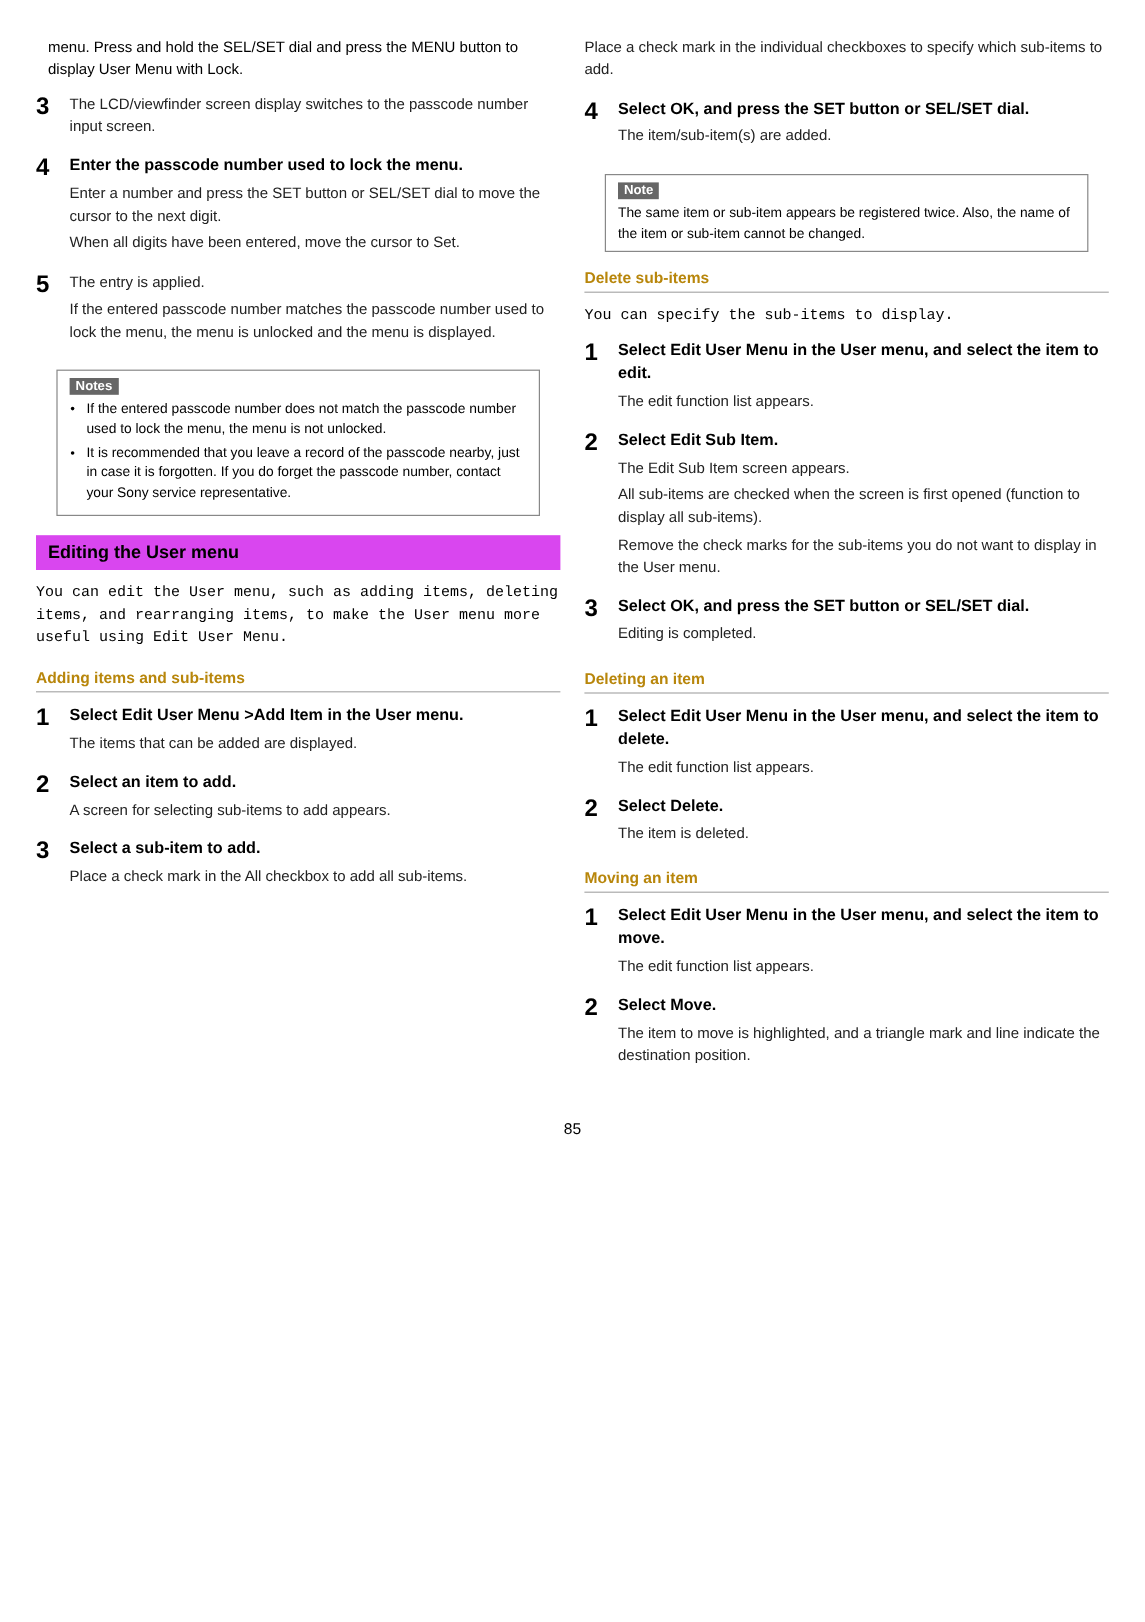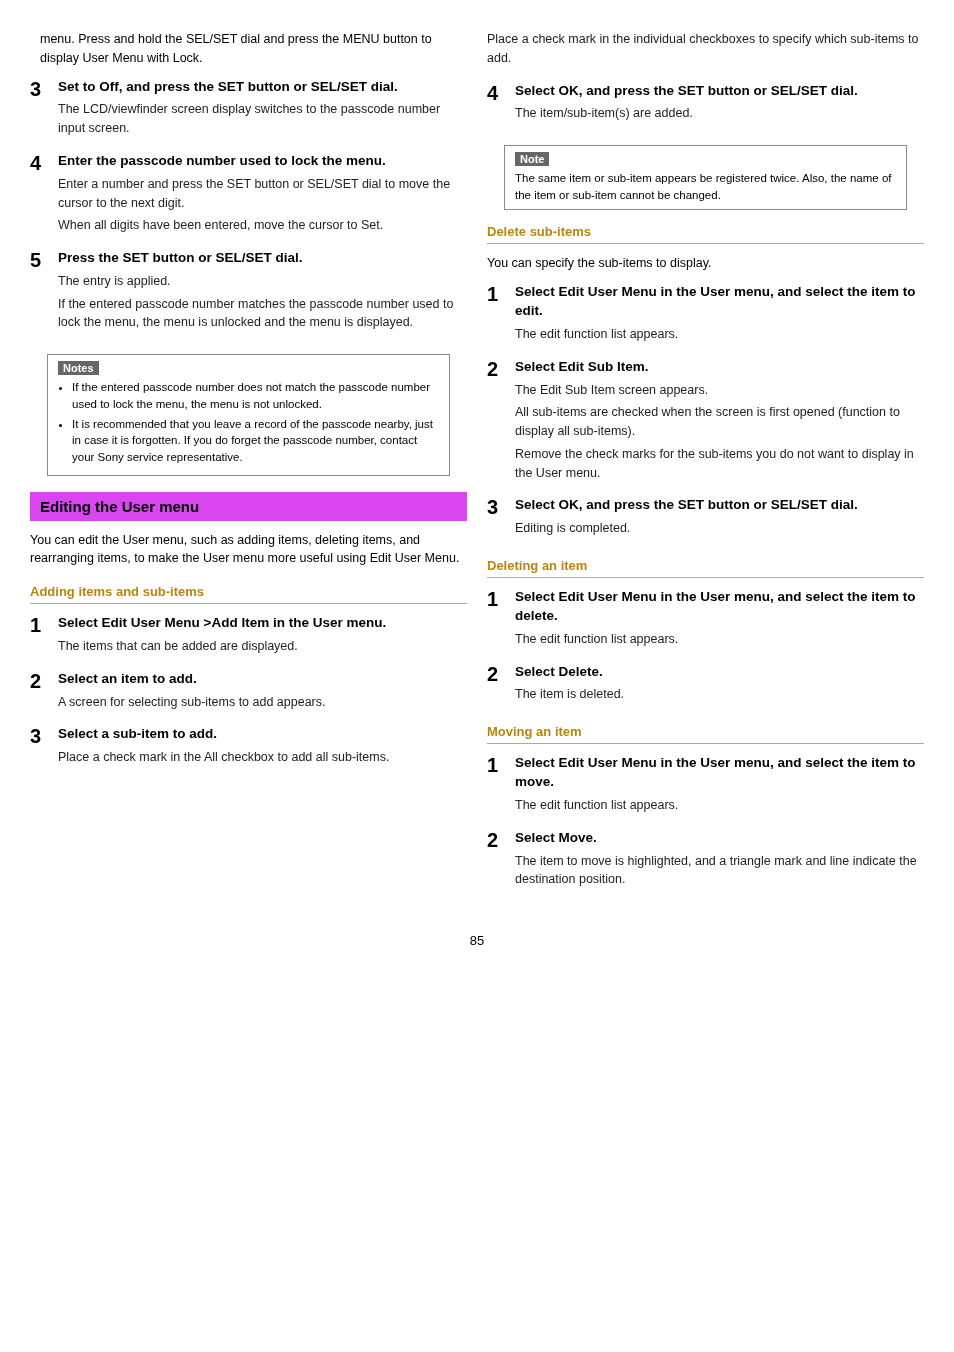--- a/index.html
+++ b/index.html
@@ -107,20 +107,21 @@
       padding-left: 14px;
     }
     .notes-box li {
       margin-bottom: 3px;
       line-height: 1.45;
     }
     .section-intro {
       font-size: 12.5px;
       line-height: 1.5;
       margin-bottom: 10px;
+      font-family: Liberation Mono, monospace;
     }
     .page-number {
       text-align: center;
       font-size: 13px;
       margin-top: 20px;
       color: #000;
     }
   </style>
 </head>
 <body>
@@ -129,42 +130,40 @@
 
   <div class="column">
 
     <div class="intro-text">
       <span>menu. Press and hold the SEL/SET dial and press the MENU button to display User Menu with Lock.</span>
     </div>
 
     <div class="step">
       <div class="step-number">3</div>
       <div class="step-content">
-        <div class="step-title">Set to Off, and press the SET button or SEL/SET dial.</div>
         <div class="step-body">
           <p>The LCD/viewfinder screen display switches to the passcode number input screen.</p>
         </div>
       </div>
     </div>
 
     <div class="step">
       <div class="step-number">4</div>
       <div class="step-content">
         <div class="step-title">Enter the passcode number used to lock the menu.</div>
         <div class="step-body">
           <p>Enter a number and press the SET button or SEL/SET dial to move the cursor to the next digit.</p>
           <p>When all digits have been entered, move the cursor to Set.</p>
         </div>
       </div>
     </div>
 
     <div class="step">
       <div class="step-number">5</div>
       <div class="step-content">
-        <div class="step-title">Press the SET button or SEL/SET dial.</div>
         <div class="step-body">
           <p>The entry is applied.</p>
           <p>If the entered passcode number matches the passcode number used to lock the menu, the menu is unlocked and the menu is displayed.</p>
         </div>
       </div>
     </div>
 
     <div class="notes-box">
       <span class="notes-label">Notes</span>
       <ul>

